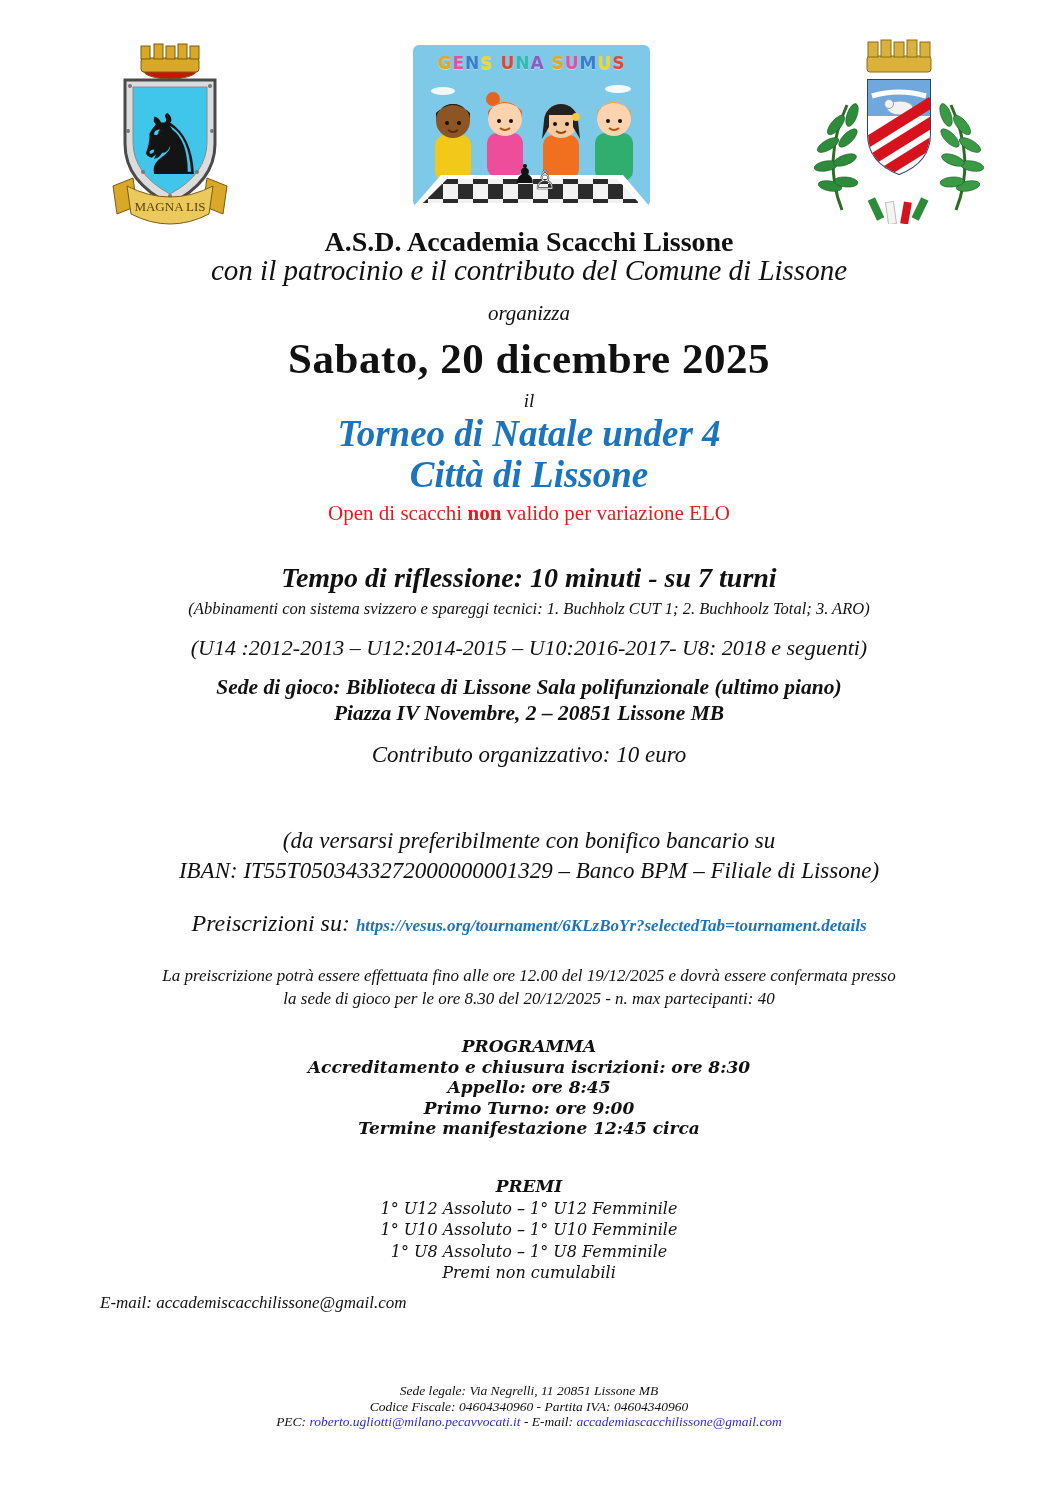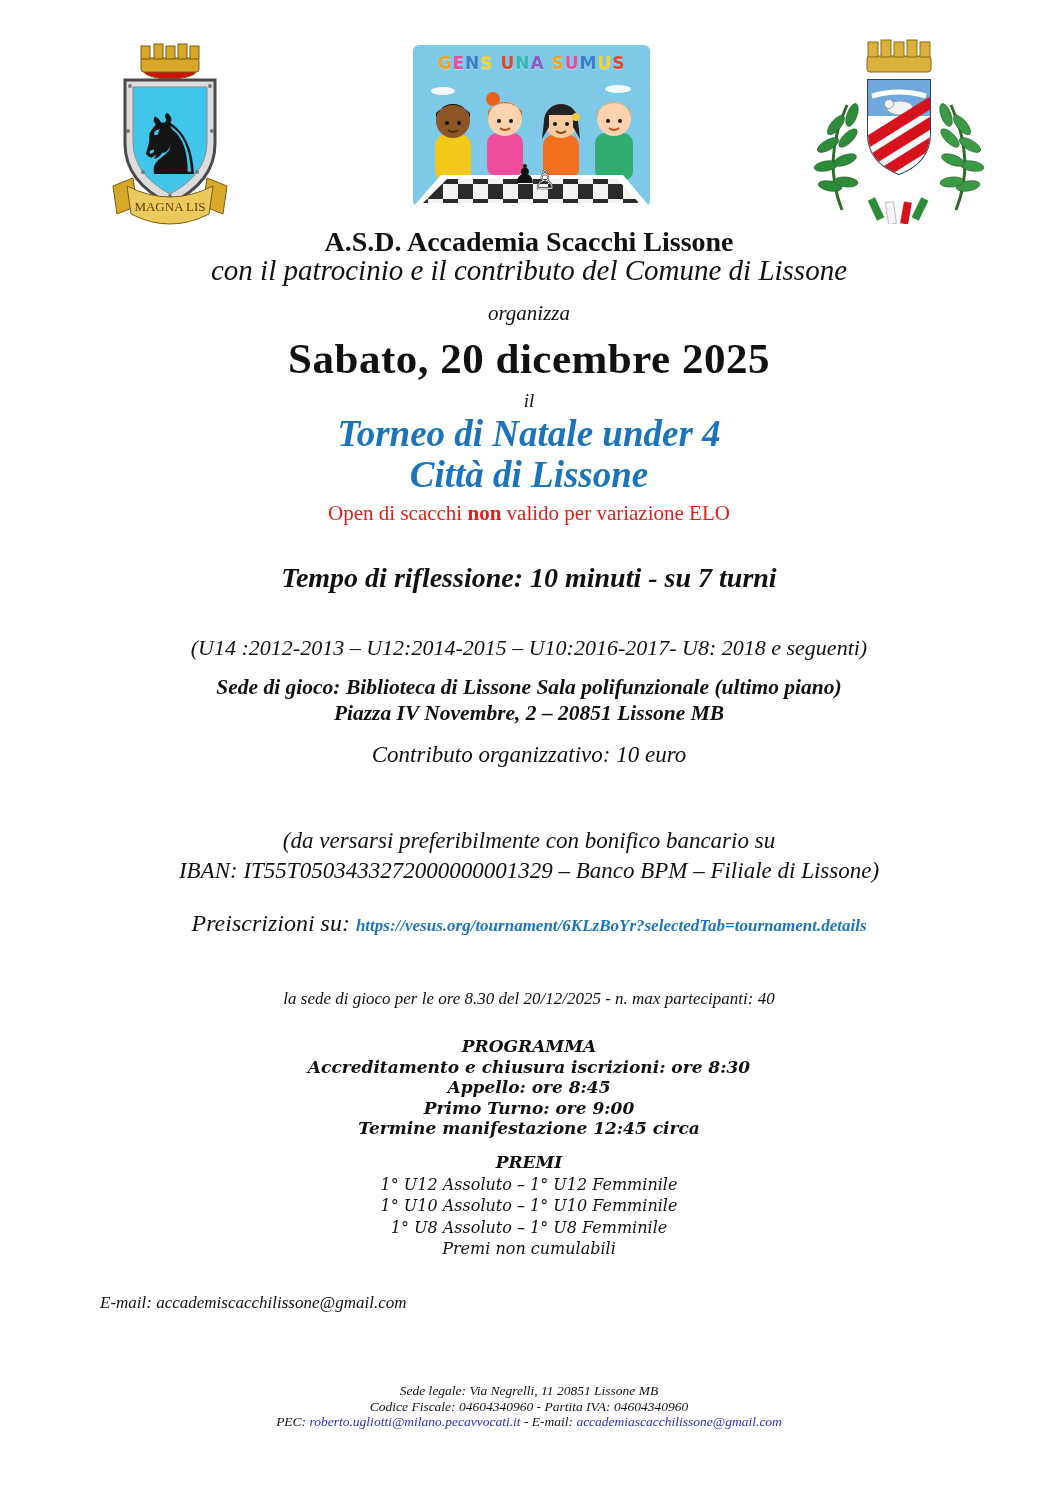--- a/index.html
+++ b/index.html
@@ -40,21 +40,21 @@
   #pay2{top:858px;font-size:23px;font-style:italic;}
 
   #reg-line{top:910px;font-size:24px;font-style:italic;}
   #reg-line a{font-size:17px;font-weight:bold;text-decoration:none;cursor:pointer;}
   #deadline1{top:966px;font-size:17px;font-style:italic;}
   #deadline2{top:989px;font-size:17px;font-style:italic;}
 
   .slab{font-family:"DejaVu Serif", serif;}
   #program{top:1036px;font-size:17px;font-weight:bold;font-style:italic;line-height:20.5px;}
   #premi{top:1152px;font-size:16px;font-style:italic;line-height:21.5px;}
-  #premi .ttl{font-weight:bold;font-size:17px;}
+  #premi .ttl{font-weight:bold;font-size:17px;margin-top:24px;}
 
   #perinfo{top:1292px;left:100px;width:880px;text-align:left;font-size:17px;font-style:italic;line-height:22px;}
   #footer{top:1383px;font-size:13.5px;font-style:italic;line-height:15.5px;}
   #footer a{cursor:pointer;}
 </style>
 </head>
 <body>
 
 <div class="page">
 
@@ -224,30 +224,32 @@
 
   <div class="tb" id="date-line">Sabato, 20 dicembre 2025</div>
   <div class="tb" id="il-line">il</div>
   <div class="tb" id="title1" style="color: rgb(27, 116, 188);">Torneo di Natale under 4</div>
   <div class="tb" id="title2" style="color: rgb(27, 116, 188);">Città di Lissone</div>
   <div class="tb" id="elo-line" style="color: rgb(229, 29, 26);">
     <span>Open di scacchi </span><b>non</b><span> valido per variazione ELO</span>
   </div>
 
   <div class="tb" id="tempo">Tempo di riflessione: 10 minuti - su 7 turni</div>
+  <div class="tb" id="pairing">(Abbinamenti con sistema svizzero e spareggi tecnici: 1. Buchholz CUT 1; 2. Buchhoolz Total; 3. ARO)</div>
   <div class="tb" id="categories">(U14 :2012-2013 – U12:2014-2015 – U10:2016-2017- U8: 2018 e seguenti)</div>
   <div class="tb" id="venue1">Sede di gioco: Biblioteca di Lissone Sala polifunzionale (ultimo piano)</div>
   <div class="tb" id="venue2">Piazza IV Novembre, 2 – 20851 Lissone MB</div>
   <div class="tb" id="fee1">Contributo organizzativo: 10 euro</div>
   <div class="tb" id="pay1">(da versarsi preferibilmente con bonifico bancario su</div>
   <div class="tb" id="pay2">IBAN: IT55T0503433272000000001329 – Banco BPM – Filiale di Lissone)</div>
 
   <div class="tb" id="reg-line">
     <span>Preiscrizioni su: </span><a style="color: rgb(27, 116, 188);">https://vesus.org/tournament/6KLzBoYr?selectedTab=tournament.details</a>
   </div>
+  <div class="tb" id="deadline1">La preiscrizione potrà essere effettuata fino alle ore 12.00 del 19/12/2025 e dovrà essere confermata presso</div>
   <div class="tb" id="deadline2">la sede di gioco per le ore 8.30  del 20/12/2025  -   n. max partecipanti: 40</div>
 
   <div class="tb slab" id="program">
     <div>PROGRAMMA</div>
     <div>Accreditamento e chiusura iscrizioni: ore 8:30</div>
     <div>Appello: ore 8:45</div>
     <div>Primo Turno: ore  9:00</div>
     <div>Termine manifestazione 12:45 circa</div>
   </div>
 

